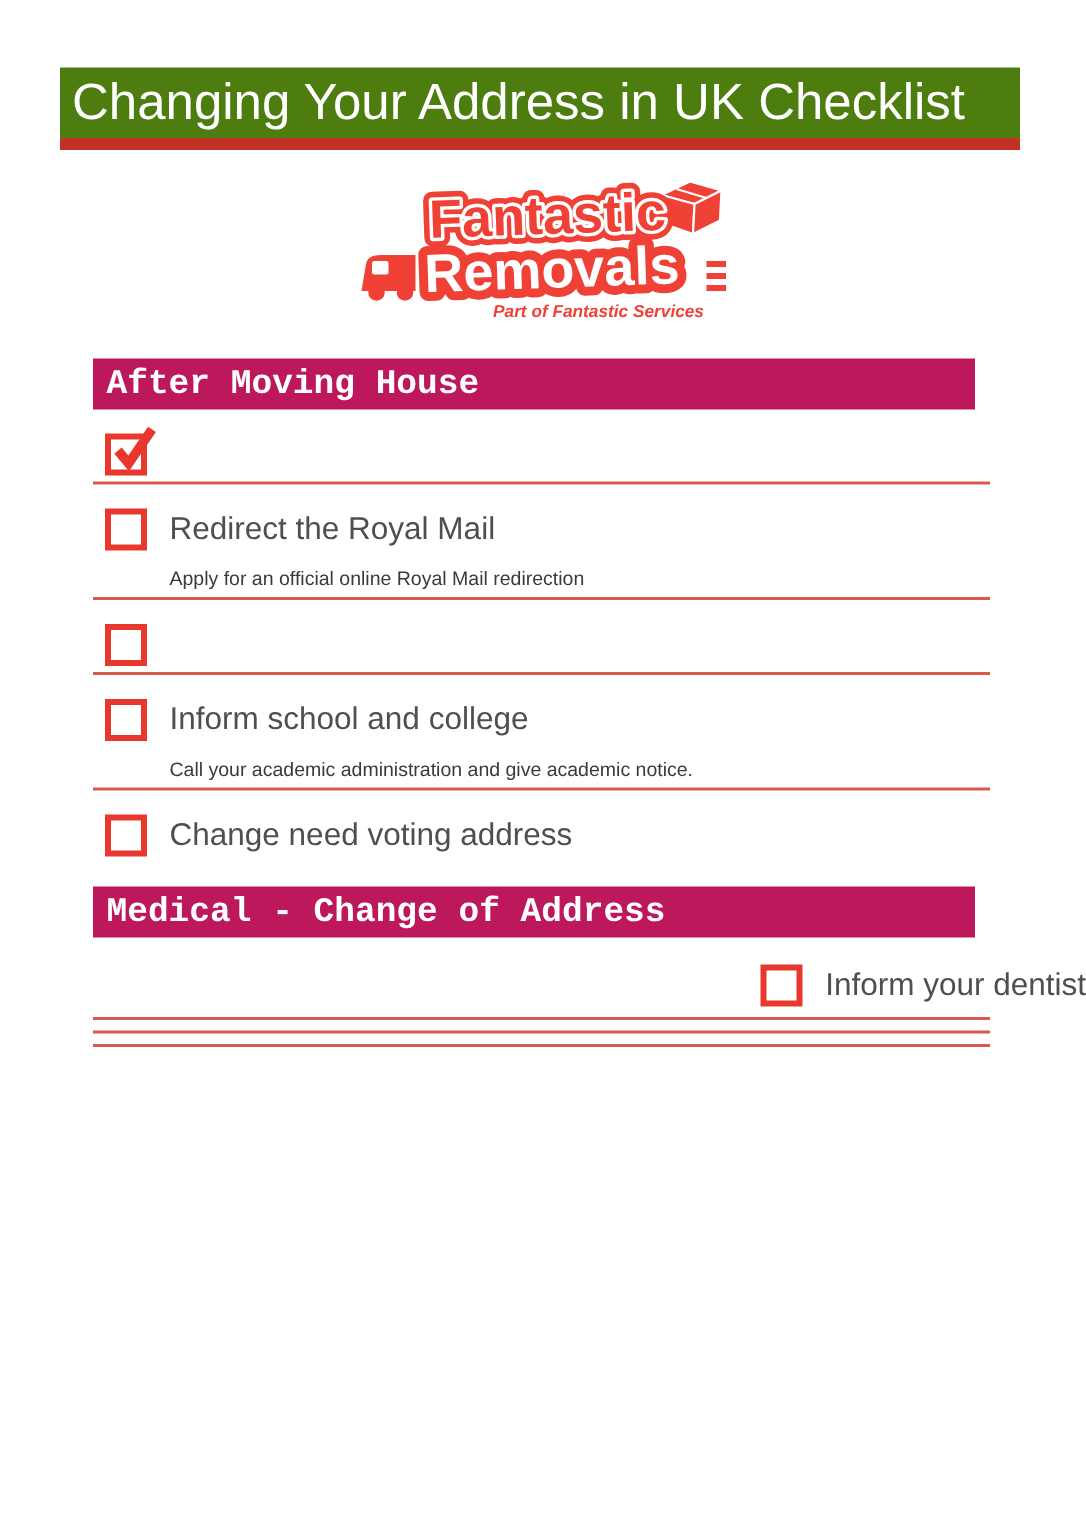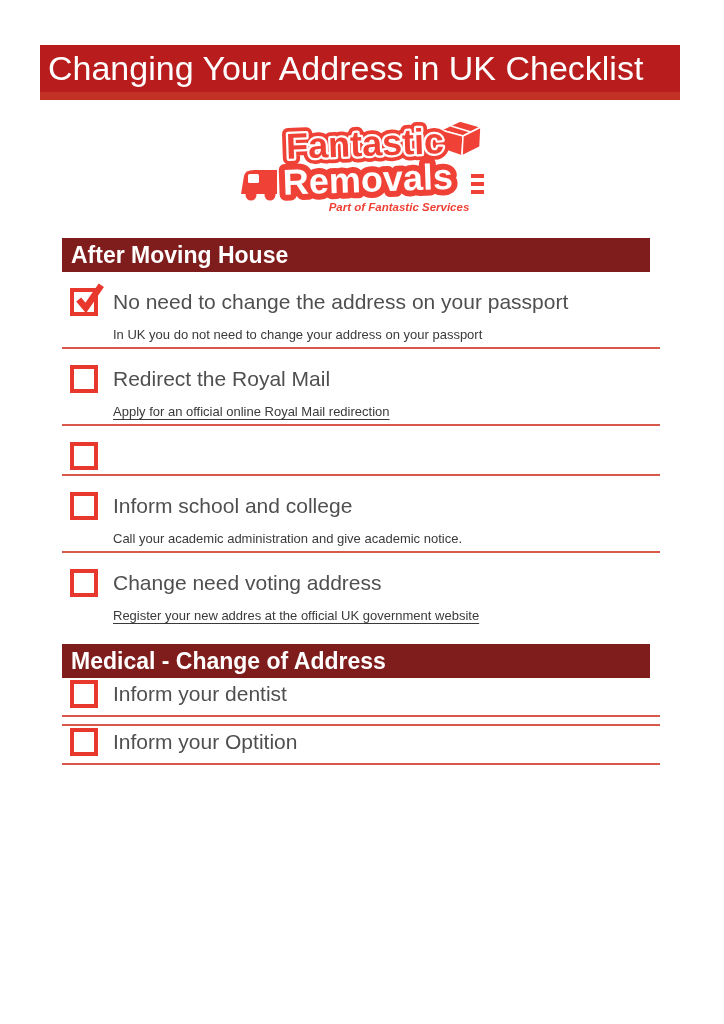--- a/index.html
+++ b/index.html
@@ -7,53 +7,54 @@
     width:724px; height:1024px;
     background:#ffffff;
     font-family:"Liberation Sans", sans-serif;
     position:relative;
     overflow:hidden;
   }
   .title-banner {
     margin:45px 0 0 40px;
     width:632px; height:47px;
     padding-left:8px;
-    background:#b91c1c;
+    background:#4d7c0f;
     color:#ffffff;
     font-size:34px;
     line-height:47px;
     white-space:nowrap;
     overflow:visible;
   }
   .title-strip {
     margin-left:40px;
     width:640px; height:8px;
     background:#c23126;
   }
   .logo-wrap {
     margin:14px auto 0;
     width:270px;
     text-align:center;
   }
   .section-banner {
     margin:20px 0 0 62px;
     width:579px; height:34px;
     padding-left:9px;
-    background:#7f1d1d;
+    background:#be185d;
     color:#ffffff;
     font-size:23px;
     font-weight:bold;
     line-height:34px;
+    font-family:Liberation Mono, monospace;
   }
   .check-item {
     display:flex;
     align-items:flex-start;
     margin:16px 0 0 70px;
   }
-  .med .check-item { margin-top:2px; }
+  .med .check-item { margin-top:18px;justify-content:flex-end; }
   .checkbox {
     position:relative;
     display:inline-block;
     width:20px; height:20px;
     border:4px solid #e8382d;
     background:#ffffff;
     flex:0 0 auto;
     cursor:pointer;
   }
   .checkbox svg {
@@ -69,21 +70,20 @@
     white-space:nowrap;
   }
   .item-note {
     margin-top:10px;
     font-size:13px;
     line-height:17px;
     color:#3a3a3a;
     white-space:nowrap;
   }
   .item-note.underlined {
-    text-decoration:underline;
     text-underline-offset:3px;
   }
   .rule {
     margin:4px 0 0 62px;
     width:598px;
     border-top:2px solid #d9584c;
   }
   .med .rule { margin-top:7px; }
 </style>
 </head>
@@ -130,24 +130,20 @@
 </div>
 
 <div class="section-banner">After Moving House</div>
 
 <div class="check-item">
   <span class="checkbox">
     <svg width="34" height="34" viewBox="0 0 24 24">
       <path d="M4 13 L9 19 L20 3" stroke="#e8382d" stroke-width="4.5" fill="none" stroke-linecap="butt"></path>
     </svg>
   </span>
-  <div class="item-body">
-    <div class="item-label">No need to change the address on your passport</div>
-    <div class="item-note">In UK you do not need to change your address on your passport</div>
-  </div>
 </div>
 <div class="rule"></div>
 
 <div class="check-item">
   <span class="checkbox"></span>
   <div class="item-body">
     <div class="item-label">Redirect the Royal Mail</div>
     <div class="item-note underlined">Apply for an official online Royal Mail redirection</div>
   </div>
 </div>
@@ -164,38 +160,31 @@
     <div class="item-label">Inform school and college</div>
     <div class="item-note">Call your academic administration and give academic notice.</div>
   </div>
 </div>
 <div class="rule"></div>
 
 <div class="check-item">
   <span class="checkbox"></span>
   <div class="item-body">
     <div class="item-label">Change need voting address</div>
-    <div class="item-note underlined">Register your new addres at the official UK government website</div>
   </div>
 </div>
 
 <div class="section-banner">Medical - Change of Address</div>
 
 <div class="med">
   <div class="check-item">
     <span class="checkbox"></span>
     <div class="item-body">
       <div class="item-label">Inform your dentist</div>
     </div>
   </div>
   <div class="rule"></div>
 
   <div class="rule"></div>
 
-  <div class="check-item">
-    <span class="checkbox"></span>
-    <div class="item-body">
-      <div class="item-label">Inform your Optition</div>
-    </div>
-  </div>
   <div class="rule"></div>
 
 </div>
 
 </body></html>

